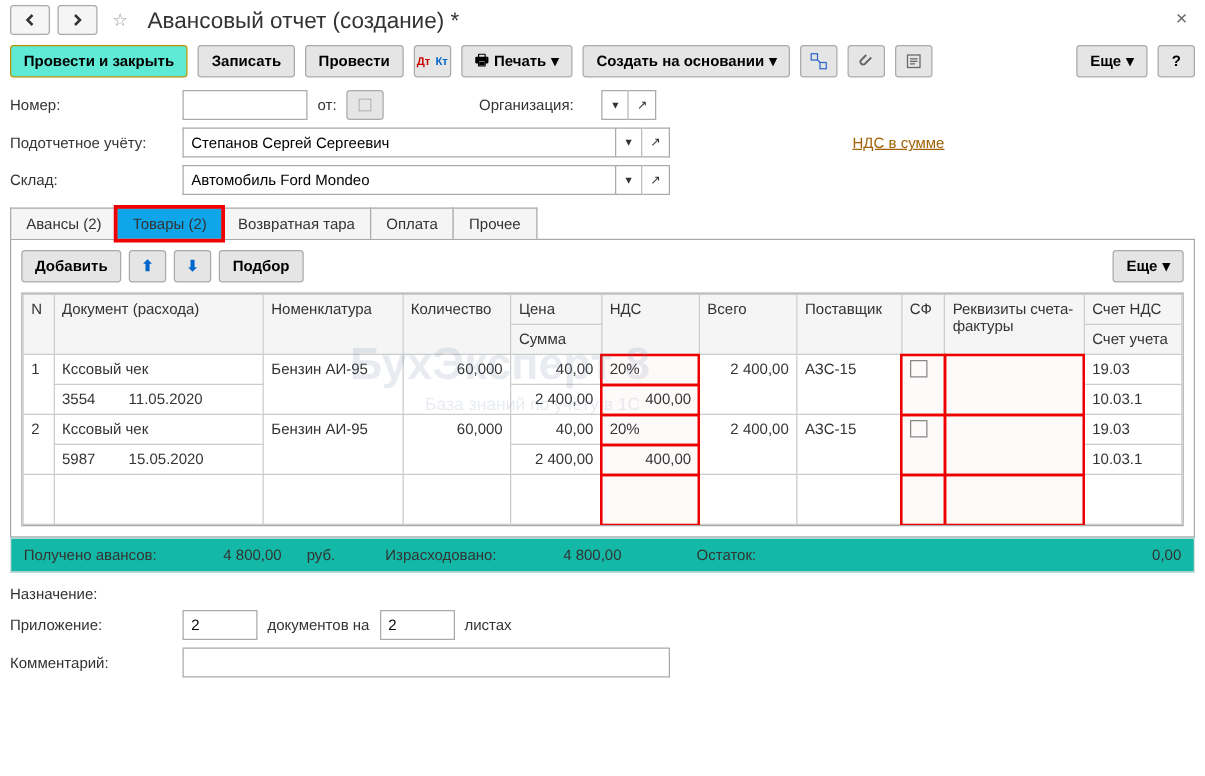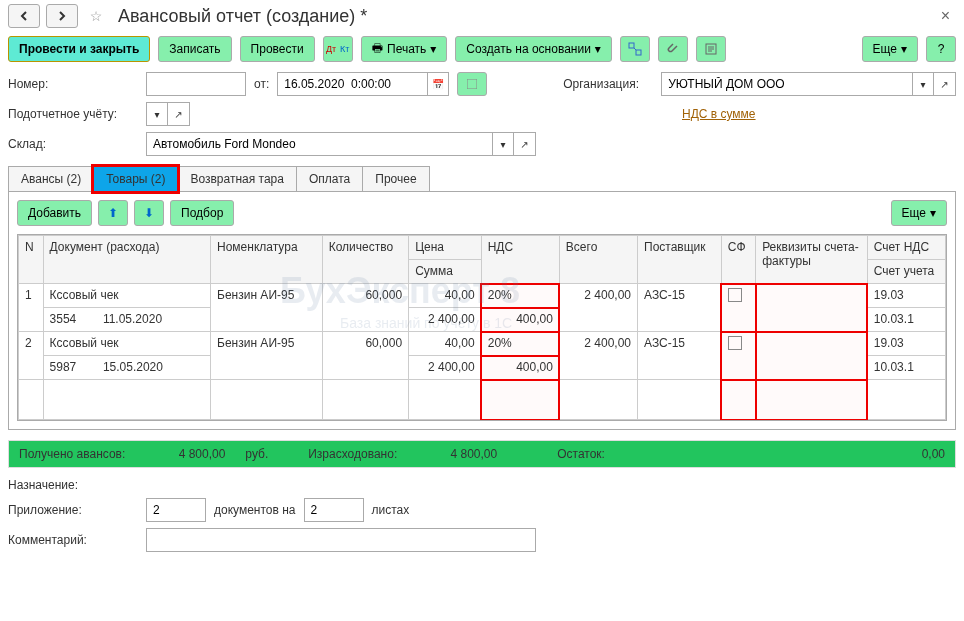--- a/index.html
+++ b/index.html
@@ -3,21 +3,21 @@
 <meta charset="utf-8">
 <style>
 * { box-sizing: border-box; margin: 0; padding: 0; }
 body { font-family: Arial, sans-serif; font-size: 12px; color: #333; background: #fff; width: 964px; padding: 4px 8px; }
 .header-row { display: flex; align-items: center; gap: 6px; margin-bottom: 8px; }
 .nav-btn { width: 32px; height: 24px; border: 1px solid #aaa; background: #f5f5f5; border-radius: 3px; display: flex; align-items: center; justify-content: center; cursor: pointer; }
 .star { width: 24px; height: 24px; display: flex; align-items: center; justify-content: center; font-size: 14px; color: #999; cursor: pointer; }
 .title { font-size: 18px; font-weight: normal; margin-left: 4px; }
 .close-x { margin-left: auto; font-size: 16px; color: #666; cursor: pointer; padding: 0 6px; }
 .toolbar { display: flex; align-items: center; gap: 8px; margin-bottom: 10px; flex-wrap: wrap; }
-.btn { border: 1px solid #aaa; background: #86efac; padding: 4px 10px; border-radius: 3px; cursor: pointer; font-size: 12px; height: 26px; display: inline-flex; align-items: center; gap: 4px; }
+.btn { border: 1px solid #aaa; background: #e5e5e5; padding: 4px 10px; border-radius: 3px; cursor: pointer; font-size: 12px; height: 26px; display: inline-flex; align-items: center; gap: 4px; font-weight: bold; }
 .btn-primary { background: #5eead4; border-color: #b89500; font-weight: bold; }
 .btn-icon { width: 30px; justify-content: center; padding: 4px; }
 .spacer { flex: 1; }
 .form-row { display: flex; align-items: center; gap: 8px; margin-bottom: 6px; }
 .form-label { width: 130px; }
 .input { border: 1px solid #aaa; height: 24px; padding: 2px 6px; font-size: 12px; }
 .input-group { display: flex; }
 .input-group .input { border-right: none; }
 .input-btn { border: 1px solid #aaa; background: #fff; width: 22px; height: 24px; display: flex; align-items: center; justify-content: center; cursor: pointer; font-size: 10px; }
 .input-btn + .input-btn { border-left: none; }
@@ -28,21 +28,21 @@
 .tab.highlight { outline: 3px solid #e00; outline-offset: -1px; z-index: 2; }
 .tab-content { border: 1px solid #aaa; border-top: none; padding: 8px; }
 .tab-toolbar { display: flex; align-items: center; gap: 6px; margin-bottom: 8px; }
 .table-wrap { border: 1px solid #aaa; overflow: auto; }
 table { border-collapse: collapse; width: 100%; font-size: 12px; }
 th, td { border: 1px solid #ccc; padding: 4px 6px; text-align: left; vertical-align: top; height: 24px; }
 th { background: #f5f5f5; font-weight: normal; }
 td.num { text-align: right; }
 .col-hl { background: rgba(255,0,0,0.02); outline: 2px solid #e00; outline-offset: -1px; }
 .checkbox { width: 14px; height: 14px; border: 1px solid #888; display: inline-block; }
-.summary-row { display: flex; align-items: center; background: #22c55e; border: 1px solid #ddd; padding: 6px 10px; margin-top: 10px; gap: 20px; }
+.summary-row { display: flex; align-items: center; background: #14b8a6; border: 1px solid #ddd; padding: 6px 10px; gap: 20px; }
 .summary-row .sval { text-align: right; min-width: 80px; display: inline-block; }
 .watermark { position: absolute; top: 270px; left: 280px; font-size: 36px; color: rgba(100,130,160,0.15); font-weight: bold; pointer-events: none; z-index: 10; }
 .watermark-sub { position: absolute; top: 315px; left: 340px; font-size: 14px; color: rgba(100,130,160,0.15); pointer-events: none; z-index: 10; }
 svg { display: block; }
 </style>
 </head>
 <body>
 
 <div class="watermark">БухЭксперт 8</div>
 <div class="watermark-sub">База знаний по учёту в 1С</div>
@@ -103,41 +103,37 @@
       <span>Еще</span>
       <span> ▾</span>
     </button>
   <button class="btn btn-icon">?</button>
 </div>
 
 <div class="form-row">
   <span class="form-label">Номер:</span>
   <input class="input" style="width: 100px;">
   <span>от:</span>
-  <div class="input-group">
-    <input class="input" style="width: 150px;" value="16.05.2020  0:00:00">
-    <div class="input-btn">📅</div>
-  </div>
   <button class="btn btn-icon" style="height:24px">
       <svg width="10" height="10">
         <rect width="10" height="10" fill="none" stroke="#888"></rect>
       </svg>
     </button>
   <div style="width:60px"></div>
   <span style="width:90px">Организация:</span>
   <div class="input-group" style="flex:1">
-    <input class="input" style="flex: 1 1 0%;" value="УЮТНЫЙ ДОМ ООО">
     <div class="input-btn">▾</div>
     <div class="input-btn">↗</div>
   </div>
 </div>
 
 <div class="form-row">
   <span class="form-label">Подотчетное учёту:</span>
   <div class="input-group" style="width:390px">
+    <input class="input" style="flex: 1 1 0%;" value="Степанов Сергей Сергеевич">
     <div class="input-btn">▾</div>
     <div class="input-btn">↗</div>
   </div>
   <div style="width:130px"></div>
   <a class="link">НДС в сумме</a>
 </div>
 
 <div class="form-row">
   <span class="form-label">Склад:</span>
   <div class="input-group" style="width:390px">

